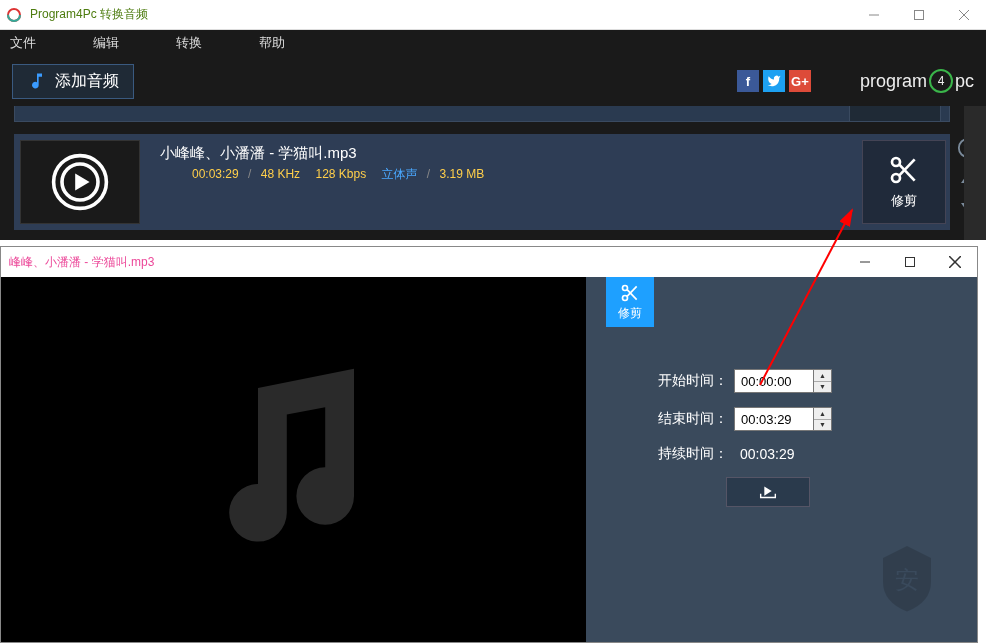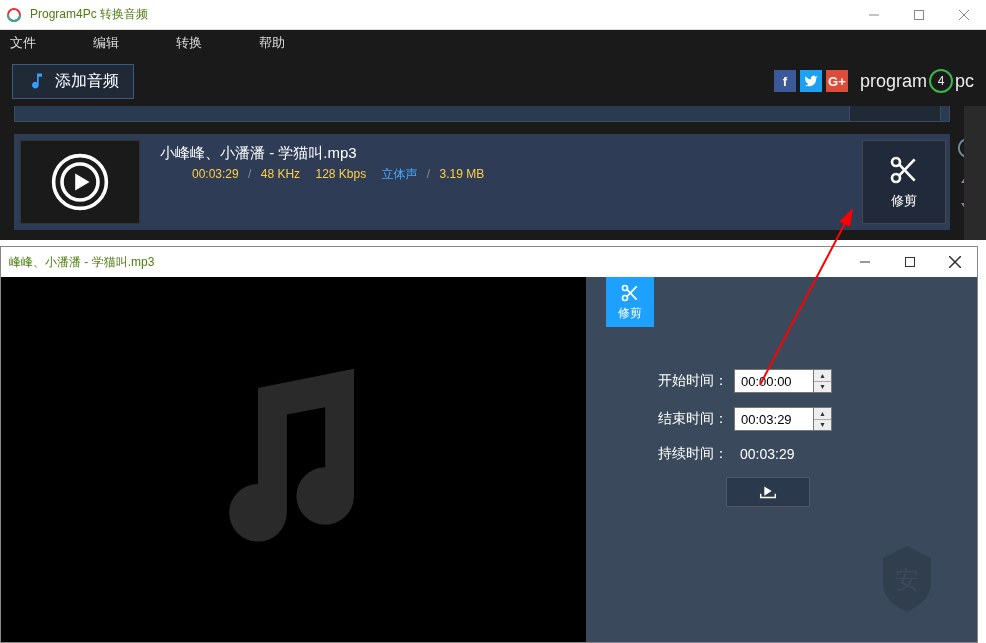--- a/index.html
+++ b/index.html
@@ -10,21 +10,21 @@
 .main-titlebar .logo-icon { width: 16px; height: 16px; margin-right: 8px; }
 .main-titlebar .title { font-size: 12px; color: #4d7c0f; flex: 1; }
 .main-win-controls { display: flex; }
 .main-win-controls .ctl { width: 45px; height: 30px; display: flex; align-items: center; justify-content: center; color: #888; }
 
 
 .menubar { height: 26px; background: #1a1a1a; display: flex; align-items: center; padding: 0 10px; color: #ddd; font-size: 13px; gap: 33px; }
 .menubar .menu-item { margin-right: 24px; cursor: pointer; }
 
 
-.toolbar { height: 50px; background: #1a1a1a; display: flex; align-items: center; padding: 0 12px; }
+.toolbar { height: 50px; background: #1a1a1a; display: flex; align-items: center; padding: 0 12px; gap: 37px; }
 .add-audio-btn { display: flex; align-items: center; border: 1px solid #3a5a80; background: #1f2a36; color: #fff; padding: 6px 14px; font-size: 16px; cursor: pointer; }
 .add-audio-btn .music-icon { width: 20px; height: 20px; margin-right: 8px; fill: #3a9bff; }
 .toolbar .spacer { flex: 1; }
 .social-icons { display: flex; align-items: center; gap: 4px; margin-right: 12px; }
 .social-icons .sicon { width: 22px; height: 22px; display: flex; align-items: center; justify-content: center; color: #fff; font-size: 13px; font-weight: bold; }
 .fb { background: #3b5998; } .tw { background: #1da1f2; } .gp { background: #dd4b39; }
 .brand { color: #eee; font-size: 18px; display: flex; align-items: center; }
 .brand .four { display: inline-flex; align-items: center; justify-content: center; width: 24px; height: 24px; border: 2px solid #3ab54a; border-radius: 50%; margin: 0 2px; font-size: 12px; color: #eee; }
 
 
@@ -47,21 +47,21 @@
 .trim-btn svg { width: 32px; height: 32px; fill: #fff; }
 .trim-btn .label { font-size: 13px; margin-top: 6px; }
 
 .row-controls { position: absolute; right: -30px; top: 2px; display: flex; flex-direction: column; align-items: center; gap: 6px; }
 .row-controls .rbtn { width: 24px; height: 24px; display:flex; align-items:center; justify-content:center; cursor:pointer; }
 .row-controls svg { fill: #7a8a9a; }
 
 
 .trim-window { position: absolute; left: 0; top: 246px; right: 8px; bottom: 0; background: #fff; border: 1px solid #888; display: flex; flex-direction: column; }
 .trim-titlebar { height: 30px; display: flex; align-items: center; padding-left: 8px; background: #fff; }
-.trim-titlebar .tt { font-size: 12px; color: #4d7c0f; flex: 1; }
+.trim-titlebar .tt { font-size: 12px; color: #ec4899; flex: 1; }
 .trim-win-controls { display:flex; }
 .trim-win-controls .ctl { width: 45px; height: 30px; display:flex; align-items:center; justify-content:center; color:#333; }
 
 .trim-body { flex: 1; display: flex; background: #000; }
 .preview-pane { flex: 0 0 585px; background: #000; display:flex; align-items:center; justify-content:center; position:relative; }
 .preview-pane svg { width: 240px; height: 240px; fill: #2a2a2a; }
 .side-pane { flex: 1; background: #3a4a5c; position: relative; }
 
 .trim-tab { position: absolute; left: 20px; top: 0; width: 48px; height: 50px; background: #1ea0ff; color: #fff; display:flex; flex-direction:column; align-items:center; justify-content:center; font-size: 12px; cursor:pointer; }
 .trim-tab svg { width: 20px; height: 20px; fill: #fff; margin-bottom: 2px; }

